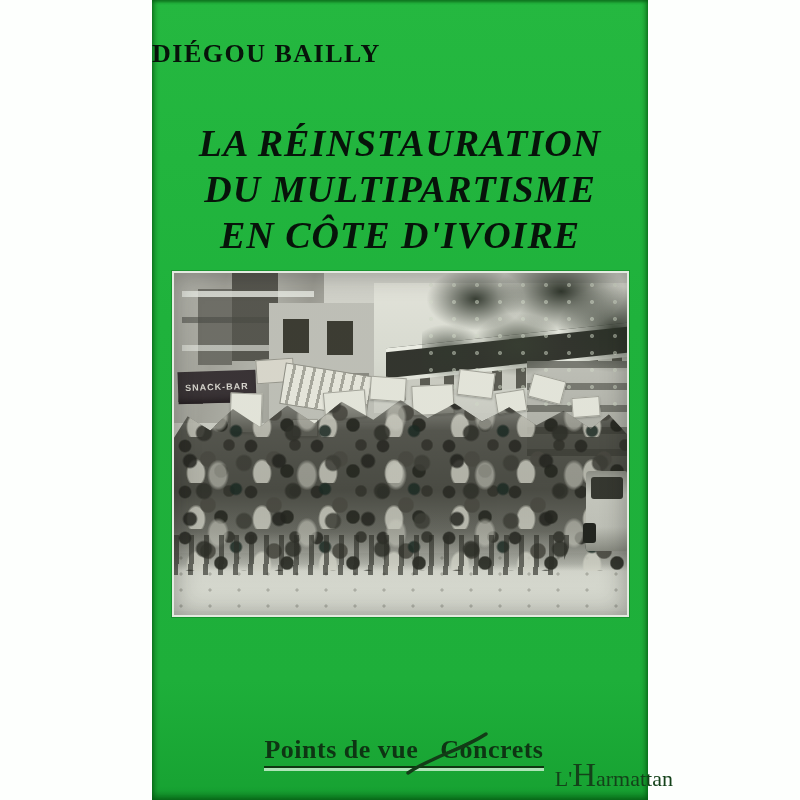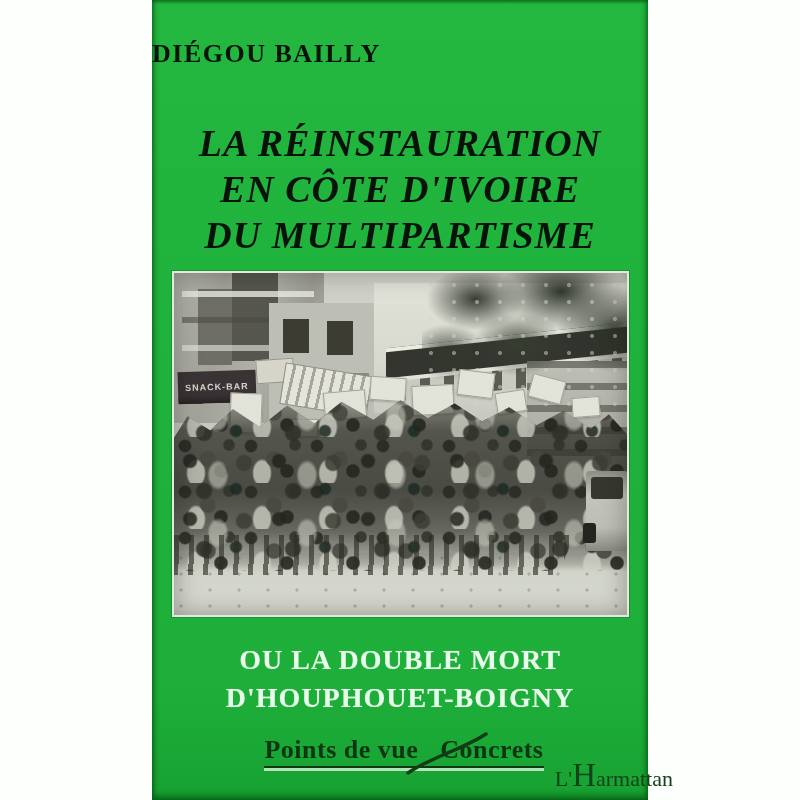--- a/index.html
+++ b/index.html
@@ -151,22 +151,22 @@
 </head>
 <body>
 
 <div class="page">
   <div class="cover">
 
     <div class="author">DIÉGOU BAILLY</div>
 
     <div class="title">
       <div>LA RÉINSTAURATION</div>
+      <div>DU MULTIPARTISME</div>
       <div>EN CÔTE D'IVOIRE</div>
-      <div>DU MULTIPARTISME</div>
     </div>
 
     <div class="photo" title="Black-and-white photograph of a street demonstration: crowd marching with placards past colonial buildings, a snack-bar storefront, trees and a parked car">
       <div class="ph-blur">
         <div class="ph ph-bldg-left"></div>
         <div class="ph ph-bldg-midleft"></div>
         <div class="ph ph-bldg-center"></div>
         <div class="ph ph-roof"></div>
         <div class="ph ph-windows-center"></div>
         <div class="ph ph-bldg-right"></div>
@@ -185,24 +185,20 @@
         <div class="pk pk7"></div>
         <div class="pk pk8"></div>
         <div class="pk pk9"></div>
         <div class="ph ph-crowd"></div>
         <div class="ph ph-legs"></div>
         <div class="ph ph-car"></div>
       </div>
       <div class="ph-vignette"></div>
     </div>
 
-    <div class="subtitle">
-      <div>OU LA DOUBLE MORT</div>
-      <div>D'HOUPHOUET-BOIGNY</div>
-    </div>
 
     <div class="collection">
       <span class="collection-inner"><span>Points de vue</span><span class="collection-gap"></span><span>Concrets</span></span>
     </div>
 
     <svg class="quill" viewBox="0 0 86 44">
       <path d="M82,3 C62,16 44,21 28,29 C19,33 11,37 4,42" fill="none" stroke="#133c17" stroke-width="3.4" stroke-linecap="round"></path>
       <path d="M82,3 C66,12 52,17 40,23" fill="none" stroke="#133c17" stroke-width="1.6" stroke-linecap="round"></path>
     </svg>
 

